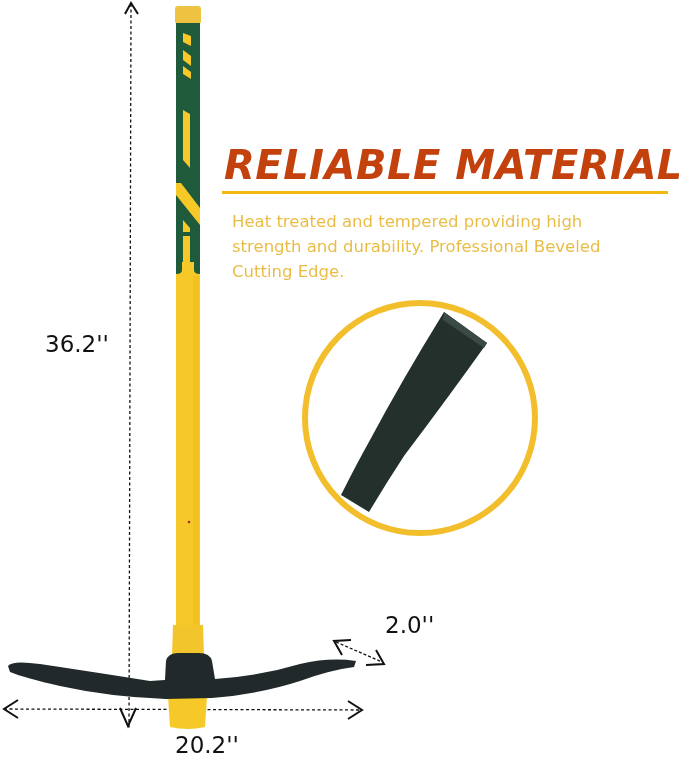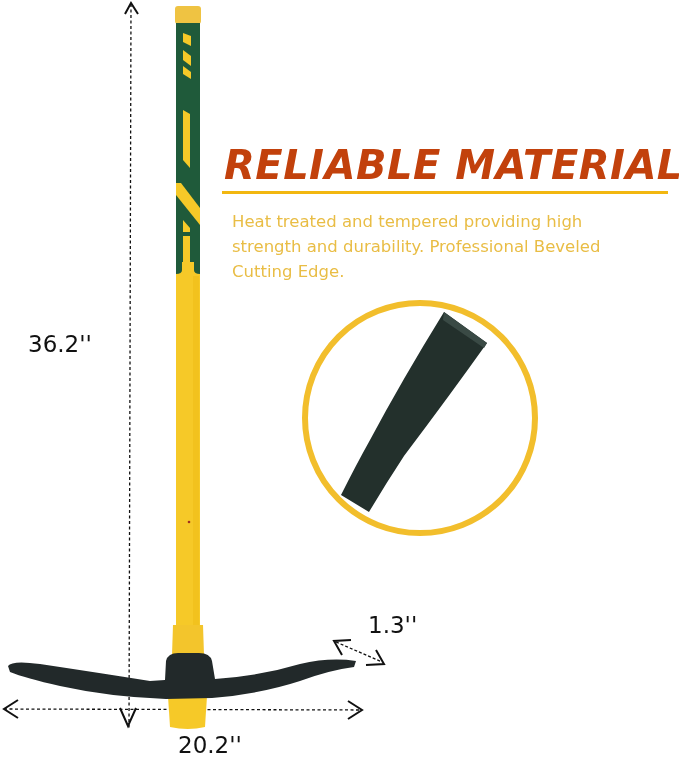--- a/index.html
+++ b/index.html
@@ -10,23 +10,23 @@
     font-family:"DejaVu Sans", sans-serif; font-weight:bold; font-style:italic;
     font-size:40px; line-height:46px; color:#c2410c; letter-spacing:0.5px;
     white-space:nowrap;
   }
   #title-rule { left:222px; top:191px; width:446px; height:3px; background:#F2B710; }
   #desc {
     left:232px; top:209px; width:450px;
     font-family:"DejaVu Sans", sans-serif; font-size:16.5px; line-height:25px;
     color:#E9BD45; white-space:pre-line;
   }
-  .dim { font-family:"DejaVu Sans", sans-serif; color:#111; font-size:23px; white-space:nowrap; }
+  .dim { font-family:"DejaVu Sans", sans-serif; color:#111; font-size:23px; white-space:nowrap;margin-left:17px; }
   #dim-length { left:28px; top:331px; }
-  #dim-width { left:178px; top:732px; }
+  #dim-width { left:158px; top:732px; }
   #dim-thick { left:368px; top:612px; }
   svg { position:absolute; left:0; top:0; }
 </style>
 </head>
 <body>
 
 <svg width="679" height="762" viewBox="0 0 679 762">
 
   <g>
     <line x1="131" y1="4" x2="129" y2="728" stroke="#111" stroke-width="1.3" stroke-dasharray="3,2.5"></line>
@@ -83,13 +83,13 @@
 </svg>
 
 <div id="title" class="abs">RELIABLE MATERIAL</div>
 <div id="title-rule" class="abs"></div>
 <div id="desc" class="abs">Heat treated and tempered providing high
 strength and durability. Professional Beveled
 Cutting Edge.</div>
 
 <div id="dim-length" class="abs dim">36.2''</div>
 <div id="dim-width" class="abs dim">20.2''</div>
-<div id="dim-thick" class="abs dim">1.3''</div>
+<div id="dim-thick" class="abs dim">2.0''</div>
 
 </body></html>

